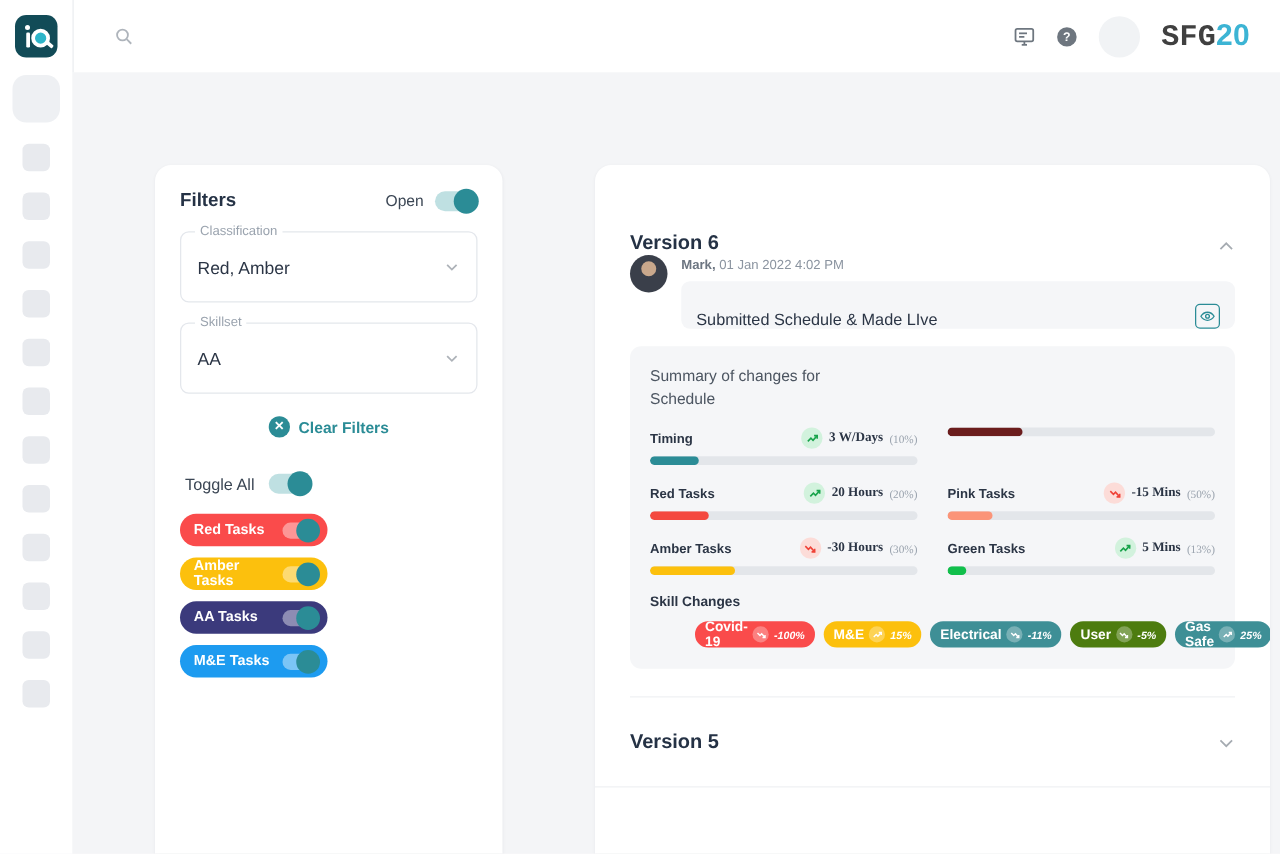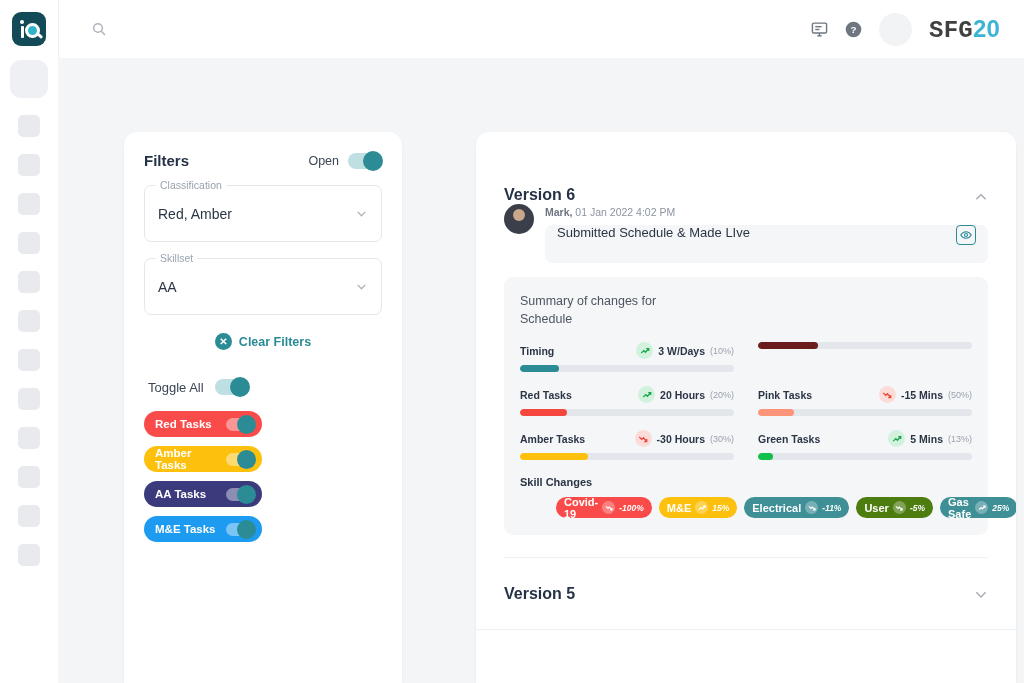--- a/index.html
+++ b/index.html
@@ -151,38 +151,38 @@
   .ava.beth { background: #8c2030; }
   .ava.beth::after {
     content: ""; position: absolute; left: 8px; top: 3px; width: 14px; height: 14px;
     border-radius: 50%; background: #d8a98c;
   }
   .entry-body { flex: 1; }
   .entry-meta { font-size: 10.5px; color: #8b94a0; margin-bottom: 7px; padding-top: 2px; }
   .entry-meta .who { color: #6c7581; font-weight: bold; }
   .entry-row {
     background: #f5f6f8; border-radius: 7px; height: 38px;
-    display: flex; align-items: flex-start; padding: 0 12px;
+    display: flex; align-items: flex-end; padding: 0 12px;
   }
   .entry-row .txt { font-size: 13px; color: #2b3545; }
   .eye-btn {
     margin-left: auto; width: 20px; height: 20px; border: 1.5px solid #2b8c96;
     border-radius: 4px; display: flex; align-items: center; justify-content: center;
     cursor: pointer;
   }
 
   
   .summary {
     margin: 14px 28px 0 28px; background: #f5f6f8; border-radius: 9px; padding: 15px 16px 17px 16px;
   }
   .summary-title { font-size: 12.5px; color: #4c5561; line-height: 1.45; margin-bottom: 14px; max-width: 190px; }
   .metrics { display: grid; grid-template-columns: 1fr 1fr; column-gap: 24px; row-gap: 14px; }
   .metric-top { display: flex; align-items: center; margin-bottom: 6px; }
   .metric-name { font-size: 10.5px; font-weight: bold; color: #2b3545; }
-  .metric-right { margin-left: auto; display: flex; align-items: center; gap: 5px; }
+  .metric-right { margin-left: auto; display: flex; align-items: center; gap: 5px; font-family: Liberation Serif, serif; }
   .trend {
     width: 17px; height: 17px; border-radius: 50%;
     display: flex; align-items: center; justify-content: center; flex: none;
   }
   .trend.up { background: #d2f2dd; }
   .trend.down { background: #fcdcd8; }
   .metric-val { font-size: 10.5px; font-weight: bold; color: #2b3545; }
   .metric-pct { font-size: 9px; color: #9aa3ae; }
   .bar { height: 7px; border-radius: 4px; background: #e3e6ea; overflow: hidden; }
   .bar i { display: block; height: 7px; border-radius: 4px; }

